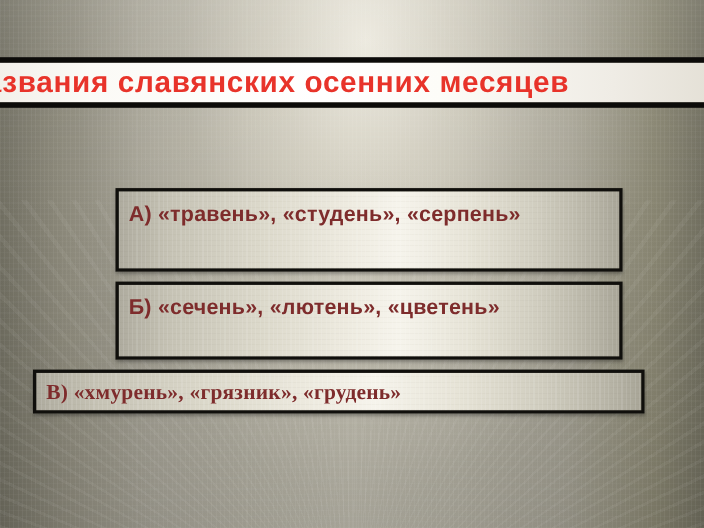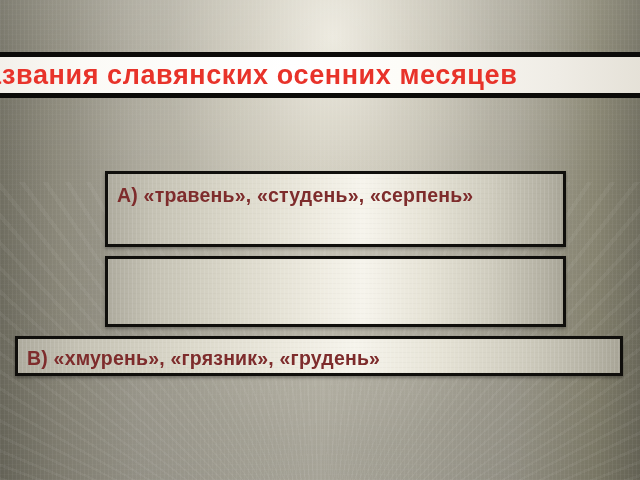--- a/index.html
+++ b/index.html
@@ -156,24 +156,25 @@
     left: 105px;
     top: 240px;
     width: 461px;
     height: 71px;
   }
   #option-b .option-text {
     padding: 8px 0 0 9px;
   }
 
   #option-c {
-    left: 15px;
+    left: 30px;
     top: 320px;
-    width: 608px;
+    width: 556px;
     height: 40px;
+    font-family: Liberation Serif, serif;
   }
   #option-c .option-text {
     padding: 7px 0 0 9px;
     white-space: nowrap;
   }
 </style>
 </head>
 <body>
 
 <div id="slide">
@@ -187,20 +188,21 @@
     <span id="title-text">Названия славянских осенних месяцев</span>
   </div>
 
   <div class="option-box" id="option-a">
     <div class="weave"></div>
     <div class="option-text">А) «травень», «студень», «серпень»</div>
   </div>
 
   <div class="option-box" id="option-b">
     <div class="weave"></div>
+    <div class="option-text">Б) «сечень», «лютень», «цветень»</div>
   </div>
 
   <div class="option-box" id="option-c">
     <div class="weave"></div>
     <div class="option-text">В) «хмурень», «грязник», «грудень»</div>
   </div>
 
 </div>
 
 </body></html>

